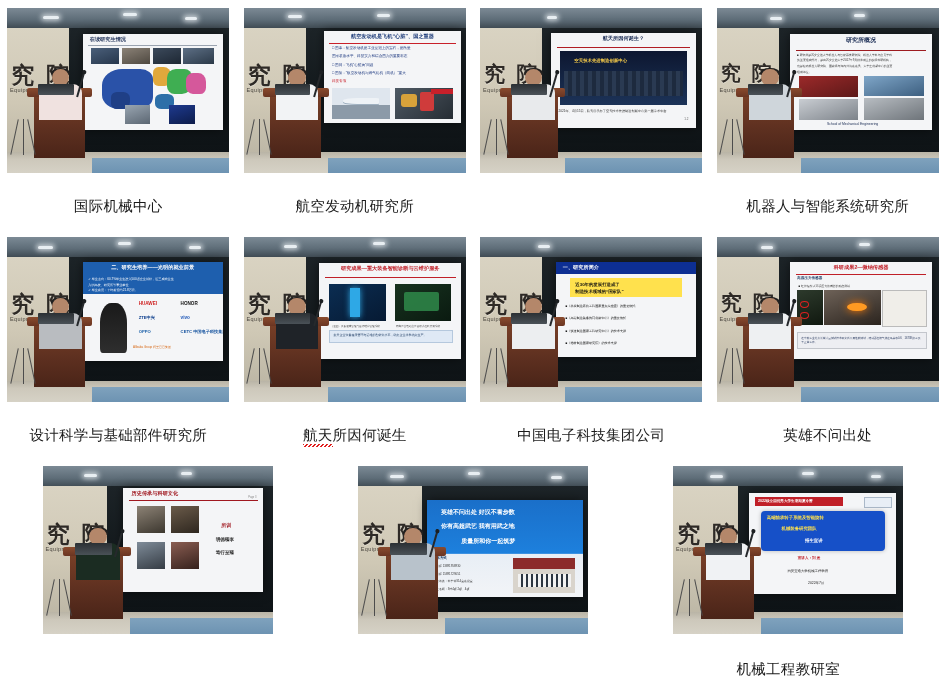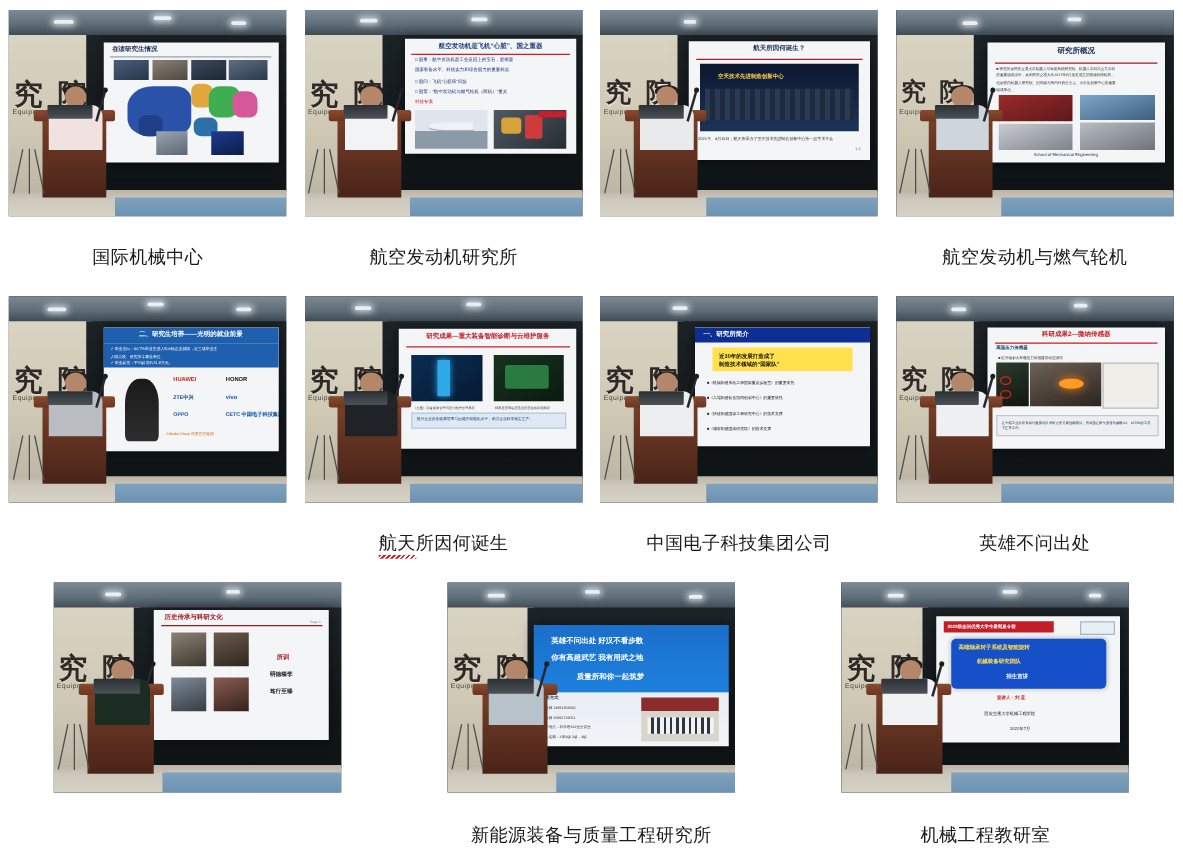--- a/index.html
+++ b/index.html
@@ -325,21 +325,21 @@
           </div>
           <div class="mic"></div>
           <div class="laptop"></div>
           <div class="tripod">
               <i></i>
               <i></i>
               <i></i>
             </div>
         </div>
       </div>
-      <div class="caption">航空发动机与燃气轮机</div>
+      <div class="caption">机器人与智能系统研究所</div>
     </div>
   </div>
 
   <div class="row row-2">
 
     <div class="cell">
       <div class="photo">
         <div class="scene">
           <div class="ceiling">
             <div class="light" style="left:14%;top:40%;width:15px"></div>
@@ -378,20 +378,21 @@
           </div>
           <div class="mic"></div>
           <div class="laptop"></div>
           <div class="tripod">
               <i></i>
               <i></i>
               <i></i>
             </div>
         </div>
       </div>
+      <div class="caption">设计科学与基础部件研究所</div>
     </div>
 
     <div class="cell">
       <div class="photo">
         <div class="scene">
           <div class="ceiling">
             <div class="light" style="left:18%;top:38%;width:13px"></div>
             <div class="light" style="left:58%;top:24%;width:12px"></div>
           </div>
           <div class="wallL">
@@ -605,21 +606,20 @@
           </div>
           <div class="mic"></div>
           <div class="laptop"></div>
           <div class="tripod">
               <i></i>
               <i></i>
               <i></i>
             </div>
         </div>
       </div>
-      <div class="caption">新能源装备与质量工程研究所</div>
     </div>
 
     <div class="cell">
       <div class="photo">
         <div class="scene">
           <div class="ceiling">
             <div class="light" style="left:16%;top:40%;width:13px"></div>
             <div class="light" style="left:56%;top:26%;width:12px"></div>
             <div class="light" style="left:86%;top:42%;width:10px"></div>
           </div>

